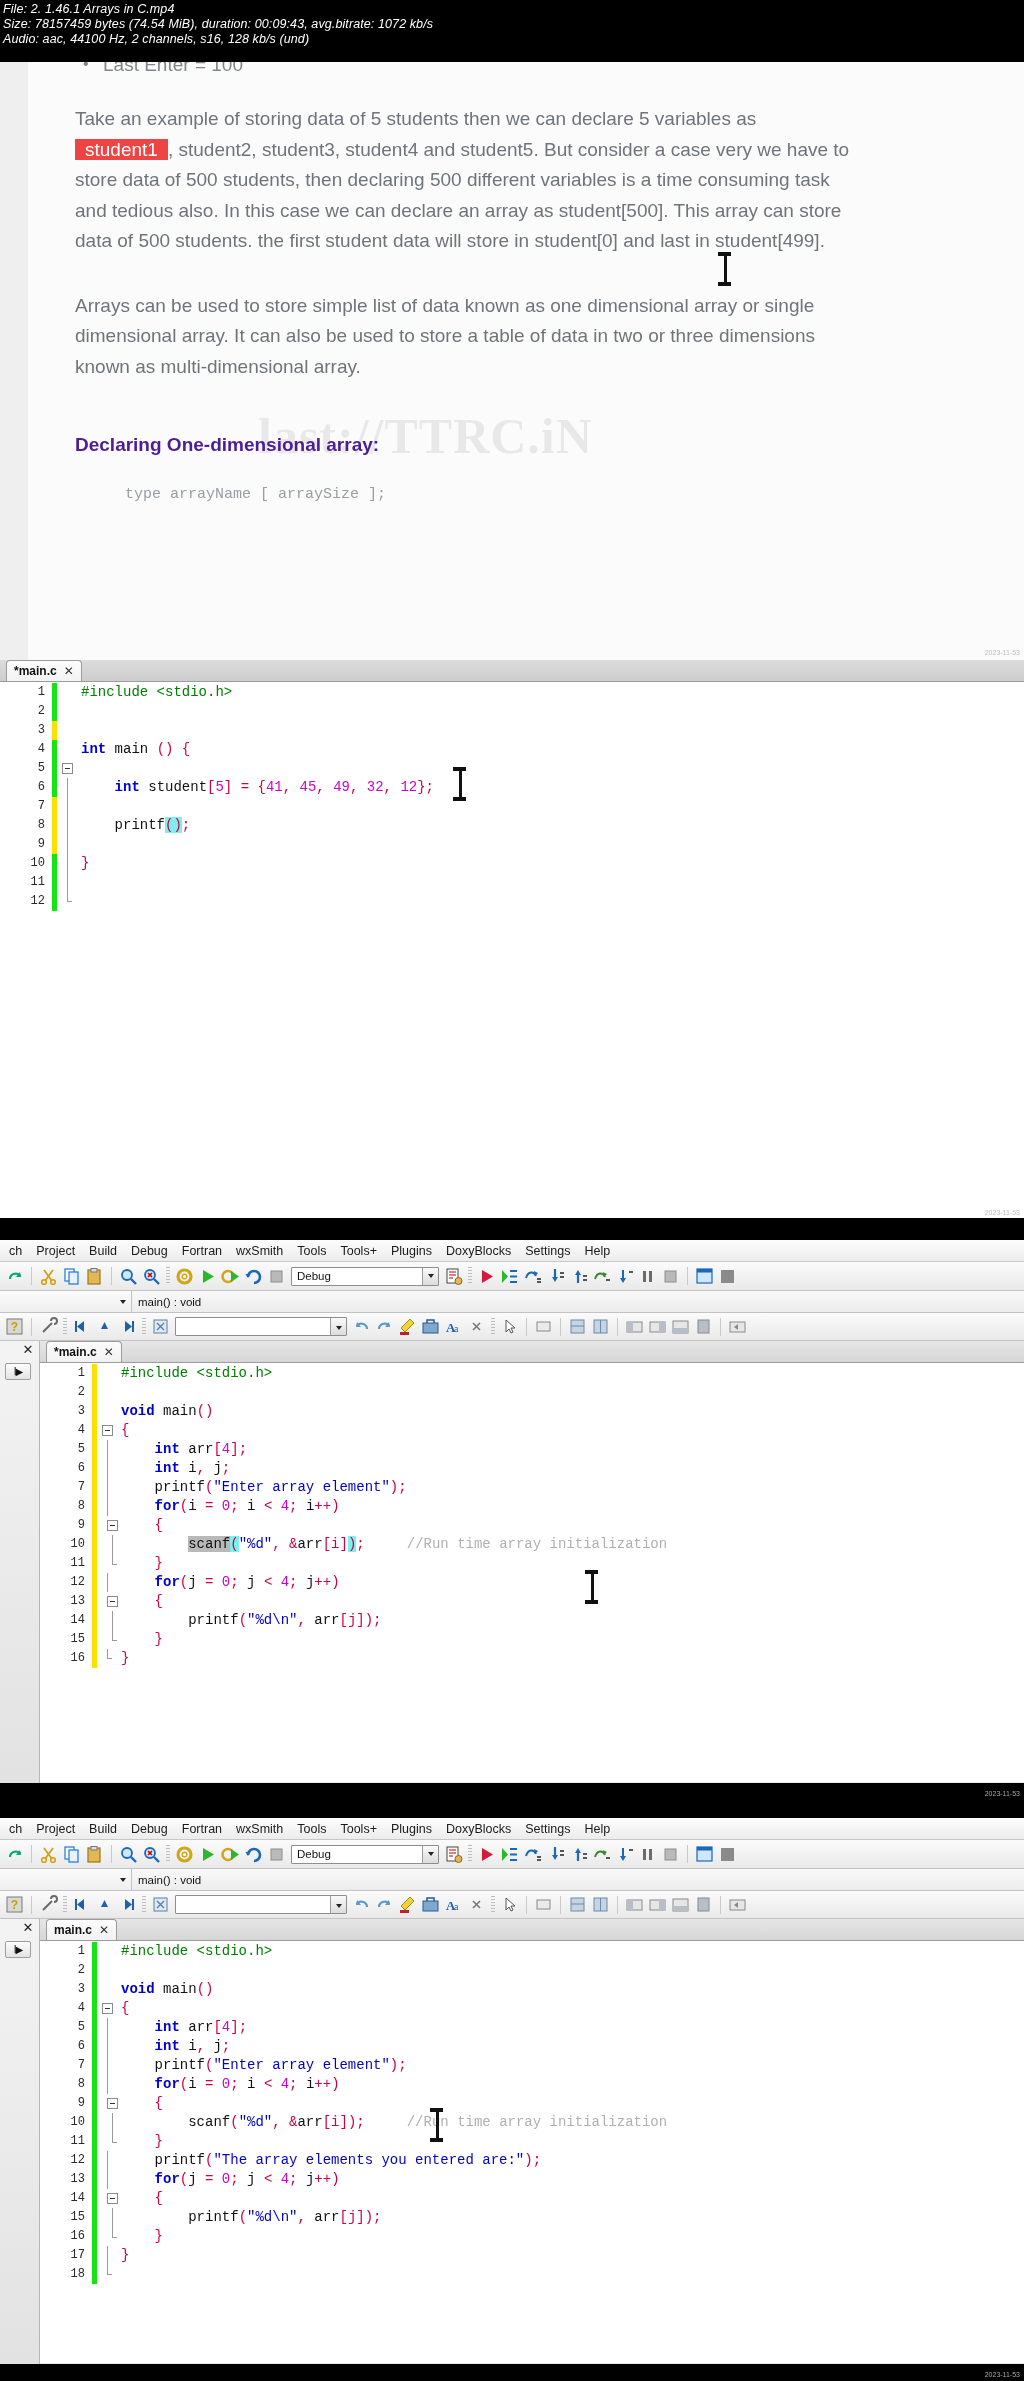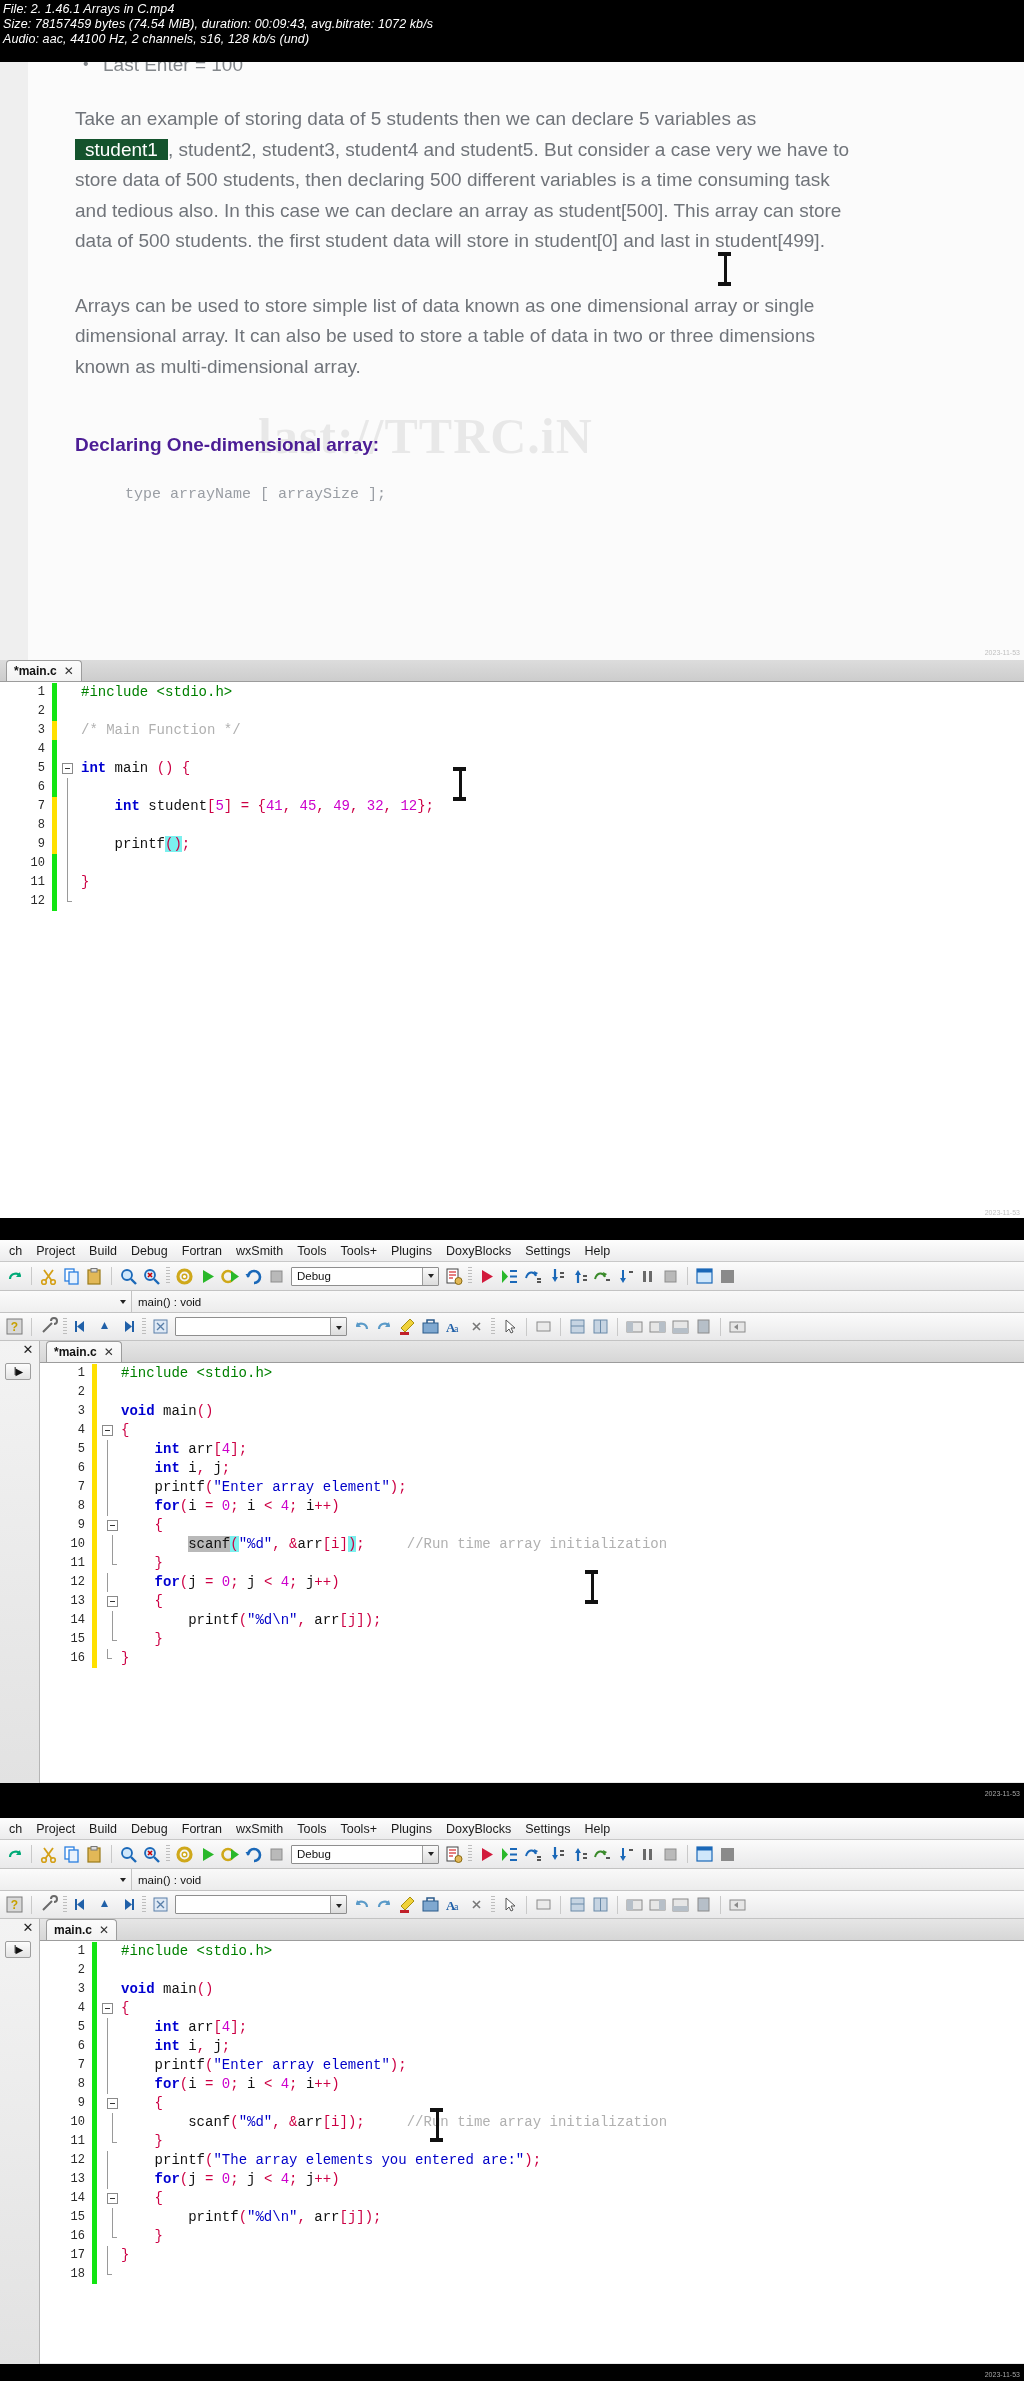--- a/index.html
+++ b/index.html
@@ -48,21 +48,21 @@
   }
   .tut-p2 { margin-top:34px; }
   .tut-h3 {
     color:#4c1d95; font-size:19px; font-weight:bold; margin-top:52px;
   }
   .tut-syn { color:#70747a; font-size:18px; margin-top:32px; }
   .tut-code {
     color:#9a9ea4; font-size:15px; font-family:"Liberation Mono", monospace;
     margin-top:30px; margin-left:50px;
   }
-  .hl-sel { background:#14532d; color:#fff; padding:0 10px; }
+  .hl-sel { background:#ef4444; color:#fff; padding:0 10px; }
 
   
   .wm {
     position:absolute; font-family:"Liberation Serif", serif;
     font-weight:bold; color:#000; opacity:.07;
     white-space:nowrap; pointer-events:none; letter-spacing:1px;
   }
   .wm-tut { left:258px; top:345px; font-size:50px; }
 
   
@@ -302,21 +302,20 @@
         <div class="fline" style="top: 133px; height: 19px;"></div>
         <div class="fline" style="top: 152px; height: 19px;"></div>
         <div class="fline" style="top: 171px; height: 19px;"></div>
         <div class="fline" style="top: 190px; height: 19px;"></div>
         <div class="fline" style="top: 209px; height: 9px;"></div>
         <div class="ftick" style="top: 218px;"></div>
       </div>
       <div class="codecol">
         <div class="cl"><span class="pp">#include &lt;stdio.h&gt;</span></div>
         <div class="cl">&nbsp;</div>
-        <div class="cl"><span class="cm">/* Main Function */</span></div>
         <div class="cl">&nbsp;</div>
         <div class="cl"><span class="k">int</span><span class="id"> main </span><span class="op">()</span><span class="id"> </span><span class="op">{</span></div>
         <div class="cl">&nbsp;</div>
         <div class="cl"><span class="id">    </span><span class="k">int</span><span class="id"> student</span><span class="op">[</span><span class="num">5</span><span class="op">]</span><span class="id"> </span><span class="op">=</span><span class="id"> </span><span class="op">{</span><span class="num">41</span><span class="op">, </span><span class="num">45</span><span class="op">, </span><span class="num">49</span><span class="op">, </span><span class="num">32</span><span class="op">, </span><span class="num">12</span><span class="op">}</span><span class="op">;</span></div>
         <div class="cl">&nbsp;</div>
         <div class="cl"><span class="id">    printf</span><span class="op sel-cyan">()</span><span class="op">;</span></div>
         <div class="cl">&nbsp;</div>
         <div class="cl"><span class="op">}</span></div>
         <div class="cl">&nbsp;</div>
       </div>

